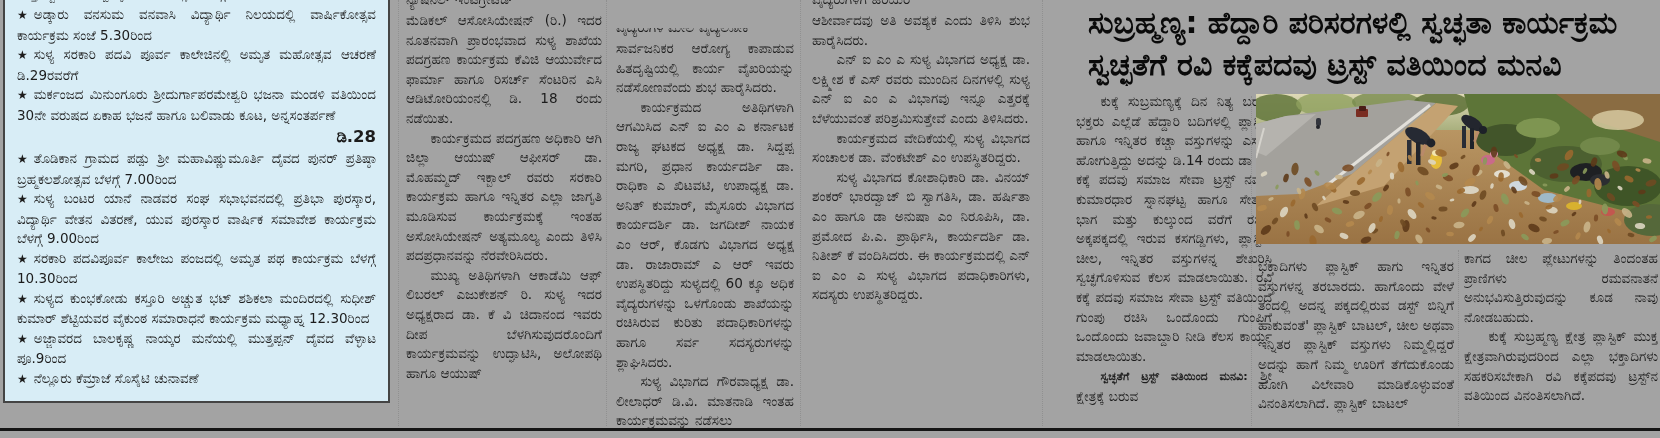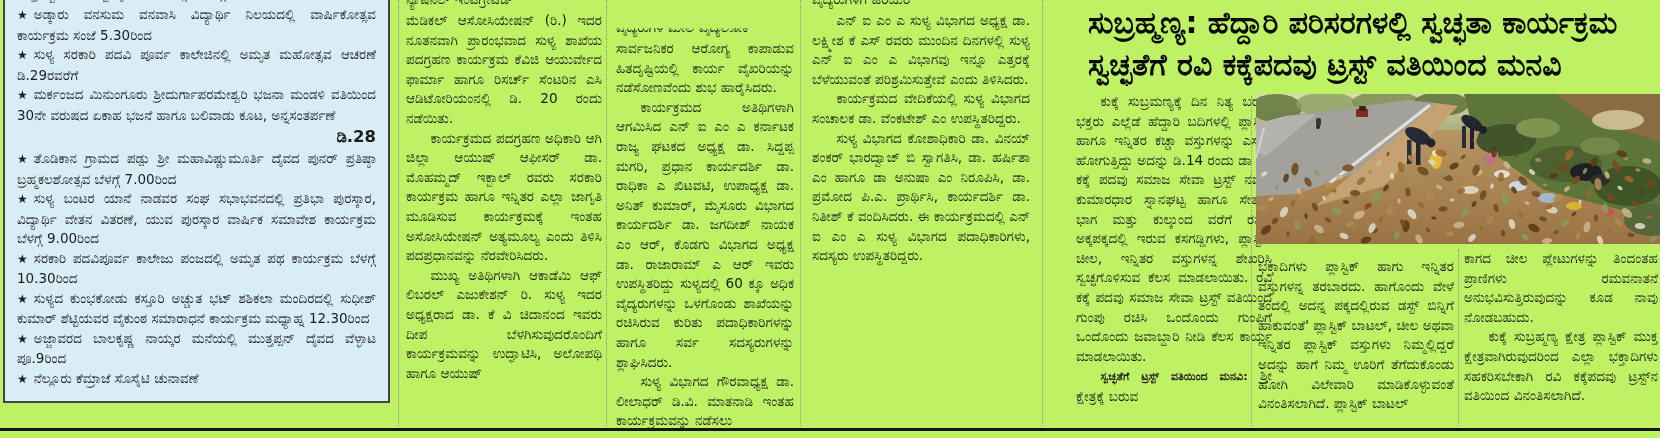--- a/index.html
+++ b/index.html
@@ -1,16 +1,16 @@
 <!DOCTYPE html>
 <html><head>
 <meta charset="utf-8">
 <style>
   html,body{margin:0;padding:0;background:#e8e6df;}
-  .page{position:relative;width:1660px;height:438px;background:#bef264;overflow:hidden;
+  .page{position:relative;width:1660px;height:438px;background:#a3a3a3;overflow:hidden;
         font-family:"DejaVu Sans","Liberation Sans",sans-serif;color:#1c1c1c;}
   
   .events-box{position:absolute;left:3px;top:-12px;width:387px;height:415px;box-sizing:border-box;
         background:#d8edf6;border:2px solid #444444;padding:4px 12px 6px 12px;overflow:hidden;}
   .ev-line{font-size:13.5px;line-height:19.5px;text-align:justify;}
   .ev-item{font-size:13.5px;line-height:19.5px;text-align:justify;margin:0;}
   .star{display:inline-block;margin-right:6px;font-size:12px;}
   .date-heading{text-align:right;font-weight:bold;font-size:16.5px;line-height:24px;}
   
   .col{position:absolute;overflow:hidden;font-size:13.6px;line-height:19.6px;text-align:justify;}
@@ -54,36 +54,37 @@
   <div class="vdiv" style="left:606px;top:0;height:426px;"></div>
   <div class="vdiv" style="left:800px;top:0;height:426px;"></div>
   <div class="vdiv" style="left:1042px;top:0;height:426px;"></div>
   <div class="vdiv" style="left:1251px;top:96px;height:330px;"></div>
   <div class="vdiv" style="left:1458px;top:250px;height:176px;"></div>
 
   <div class="col" style="left:406px;top:0;width:196px;height:426px;">
     <div class="clipped">
         <span>ನ್ಯಾಷನಲ್ ಇಂಟಿಗ್ರೇಟೆಡ್</span>
       </div>
-    <p>ಮೆಡಿಕಲ್ ಆಸೋಸಿಯೇಷನ್ (ರಿ.) ಇದರ ನೂತನವಾಗಿ ಪ್ರಾರಂಭವಾದ ಸುಳ್ಯ ಶಾಖೆಯ ಪದಗ್ರಹಣ ಕಾರ್ಯಕ್ರಮ ಕೆವಿಜಿ ಆಯುರ್ವೇದ ಫಾರ್ಮಾ ಹಾಗೂ ರಿಸರ್ಚ್ ಸೆಂಟರಿನ ಎಸಿ ಆಡಿಟೋರಿಯಂನಲ್ಲಿ ಡಿ. 20 ರಂದು ನಡೆಯಿತು.</p>
+    <p>ಮೆಡಿಕಲ್ ಆಸೋಸಿಯೇಷನ್ (ರಿ.) ಇದರ ನೂತನವಾಗಿ ಪ್ರಾರಂಭವಾದ ಸುಳ್ಯ ಶಾಖೆಯ ಪದಗ್ರಹಣ ಕಾರ್ಯಕ್ರಮ ಕೆವಿಜಿ ಆಯುರ್ವೇದ ಫಾರ್ಮಾ ಹಾಗೂ ರಿಸರ್ಚ್ ಸೆಂಟರಿನ ಎಸಿ ಆಡಿಟೋರಿಯಂನಲ್ಲಿ ಡಿ. 18 ರಂದು ನಡೆಯಿತು.</p>
     <p class="ind">ಕಾರ್ಯಕ್ರಮದ ಪದಗ್ರಹಣ ಅಧಿಕಾರಿ ಆಗಿ ಜಿಲ್ಲಾ ಆಯುಷ್ ಆಫೀಸರ್ ಡಾ. ಮೊಹಮ್ಮದ್ ಇಕ್ಬಾಲ್ ರವರು ಸರಕಾರಿ ಕಾರ್ಯಕ್ರಮ ಹಾಗೂ ಇನ್ನಿತರ ಎಲ್ಲಾ ಜಾಗೃತಿ ಮೂಡಿಸುವ ಕಾರ್ಯಕ್ರಮಕ್ಕೆ ಇಂತಹ ಅಸೋಸಿಯೇಷನ್ ಅತ್ಯಮೂಲ್ಯ ಎಂದು ತಿಳಿಸಿ ಪದಪ್ರಧಾನವನ್ನು ನೆರವೇರಿಸಿದರು.</p>
     <p class="ind">ಮುಖ್ಯ ಅತಿಥಿಗಳಾಗಿ ಆಕಾಡೆಮಿ ಆಫ್ ಲಿಬರಲ್ ಎಜುಕೇಶನ್ ರಿ. ಸುಳ್ಯ ಇದರ ಅಧ್ಯಕ್ಷರಾದ ಡಾ. ಕೆ ವಿ ಚಿದಾನಂದ ಇವರು ದೀಪ ಬೆಳಗಿಸುವುದರೊಂದಿಗೆ ಕಾರ್ಯಕ್ರಮವನ್ನು ಉದ್ಘಾಟಿಸಿ, ಅಲೋಪಥಿ ಹಾಗೂ ಆಯುಷ್</p>
   </div>
   <div class="col" style="left:616px;top:0;width:178px;height:426px;margin-top:28px;">
     <div class="clipped">
         <span>ವೈದ್ಯರುಗಳ ಮೇಲೆ ವೈದ್ಯಲೋಕ</span>
       </div>
     <p>ಸಾರ್ವಜನಿಕರ ಆರೋಗ್ಯ ಕಾಪಾಡುವ ಹಿತದೃಷ್ಟಿಯಲ್ಲಿ ಕಾರ್ಯ ವೈಖರಿಯನ್ನು ನಡೆಸೋಣವೆಂದು ಶುಭ ಹಾರೈಸಿದರು.</p>
     <p class="ind">ಕಾರ್ಯಕ್ರಮದ ಅತಿಥಿಗಳಾಗಿ ಆಗಮಿಸಿದ ಎನ್ ಐ ಎಂ ಎ ಕರ್ನಾಟಕ ರಾಜ್ಯ ಘಟಕದ ಅಧ್ಯಕ್ಷ ಡಾ. ಸಿದ್ದಪ್ಪ ಮಗರಿ, ಪ್ರಧಾನ ಕಾರ್ಯದರ್ಶಿ ಡಾ. ರಾಧಿಕಾ ಎ ಖಿಟವಟಿ, ಉಪಾಧ್ಯಕ್ಷ ಡಾ. ಅನಿತ್ ಕುಮಾರ್, ಮೈಸೂರು ವಿಭಾಗದ ಕಾರ್ಯದರ್ಶಿ ಡಾ. ಜಗದೀಶ್ ನಾಯಕ ಎಂ ಆರ್, ಕೊಡಗು ವಿಭಾಗದ ಅಧ್ಯಕ್ಷ ಡಾ. ರಾಜಾರಾಮ್ ಎ ಆರ್ ಇವರು ಉಪಸ್ಥಿತರಿದ್ದು ಸುಳ್ಯದಲ್ಲಿ 60 ಕ್ಕೂ ಅಧಿಕ ವೈದ್ಯರುಗಳನ್ನು ಒಳಗೊಂಡು ಶಾಖೆಯನ್ನು ರಚಿಸಿರುವ ಕುರಿತು ಪದಾಧಿಕಾರಿಗಳನ್ನು ಹಾಗೂ ಸರ್ವ ಸದಸ್ಯರುಗಳನ್ನು ಶ್ಲಾಘಿಸಿದರು.</p>
     <p class="ind">ಸುಳ್ಯ ವಿಭಾಗದ ಗೌರವಾಧ್ಯಕ್ಷ ಡಾ. ಲೀಲಾಧರ್ ಡಿ.ವಿ. ಮಾತನಾಡಿ ಇಂತಹ ಕಾರ್ಯಕ್ರಮವನ್ನು ನಡೆಸಲು</p>
   </div>
   <div class="col" style="left:812px;top:0;width:218px;height:426px;">
     <div class="clipped">
         <span>ವೈದ್ಯರುಗಳಿಗೆ ಹಿರಿಯರ</span>
       </div>
+    <p>ಆಶೀರ್ವಾದವು ಅತಿ ಅವಶ್ಯಕ ಎಂದು ತಿಳಿಸಿ ಶುಭ ಹಾರೈಸಿದರು.</p>
     <p class="ind">ಎನ್ ಐ ಎಂ ಎ ಸುಳ್ಯ ವಿಭಾಗದ ಅಧ್ಯಕ್ಷ ಡಾ. ಲಕ್ಷ್ಮೀಶ ಕೆ ಎಸ್ ರವರು ಮುಂದಿನ ದಿನಗಳಲ್ಲಿ ಸುಳ್ಯ ಎನ್ ಐ ಎಂ ಎ ವಿಭಾಗವು ಇನ್ನೂ ಎತ್ತರಕ್ಕೆ ಬೆಳೆಯುವಂತೆ ಪರಿಶ್ರಮಿಸುತ್ತೇವೆ ಎಂದು ತಿಳಿಸಿದರು.</p>
     <p class="ind">ಕಾರ್ಯಕ್ರಮದ ವೇದಿಕೆಯಲ್ಲಿ ಸುಳ್ಯ ವಿಭಾಗದ ಸಂಚಾಲಕ ಡಾ. ವೆಂಕಟೇಶ್ ಎಂ ಉಪಸ್ಥಿತರಿದ್ದರು.</p>
     <p class="ind">ಸುಳ್ಯ ವಿಭಾಗದ ಕೋಶಾಧಿಕಾರಿ ಡಾ. ವಿನಯ್ ಶಂಕರ್ ಭಾರದ್ವಾಜ್ ಬಿ ಸ್ವಾಗತಿಸಿ, ಡಾ. ಹರ್ಷಿತಾ ಎಂ ಹಾಗೂ ಡಾ ಅನುಷಾ ಎಂ ನಿರೂಪಿಸಿ, ಡಾ. ಪ್ರಮೋದ ಪಿ.ಎ. ಪ್ರಾರ್ಥಿಸಿ, ಕಾರ್ಯದರ್ಶಿ ಡಾ. ನಿತೀಶ್ ಕೆ ವಂದಿಸಿದರು. ಈ ಕಾರ್ಯಕ್ರಮದಲ್ಲಿ ಎನ್ ಐ ಎಂ ಎ ಸುಳ್ಯ ವಿಭಾಗದ ಪದಾಧಿಕಾರಿಗಳು, ಸದಸ್ಯರು ಉಪಸ್ಥಿತರಿದ್ದರು.</p>
   </div>
 
   <div class="headline">
     <div>ಸುಬ್ರಹ್ಮಣ್ಯ: ಹೆದ್ದಾರಿ ಪರಿಸರಗಳಲ್ಲಿ ಸ್ವಚ್ಛತಾ ಕಾರ್ಯಕ್ರಮ</div>
     <div>ಸ್ವಚ್ಛತೆಗೆ ರವಿ ಕಕ್ಕೆಪದವು ಟ್ರಸ್ಟ್ ವತಿಯಿಂದ ಮನವಿ</div>
   </div>
 

